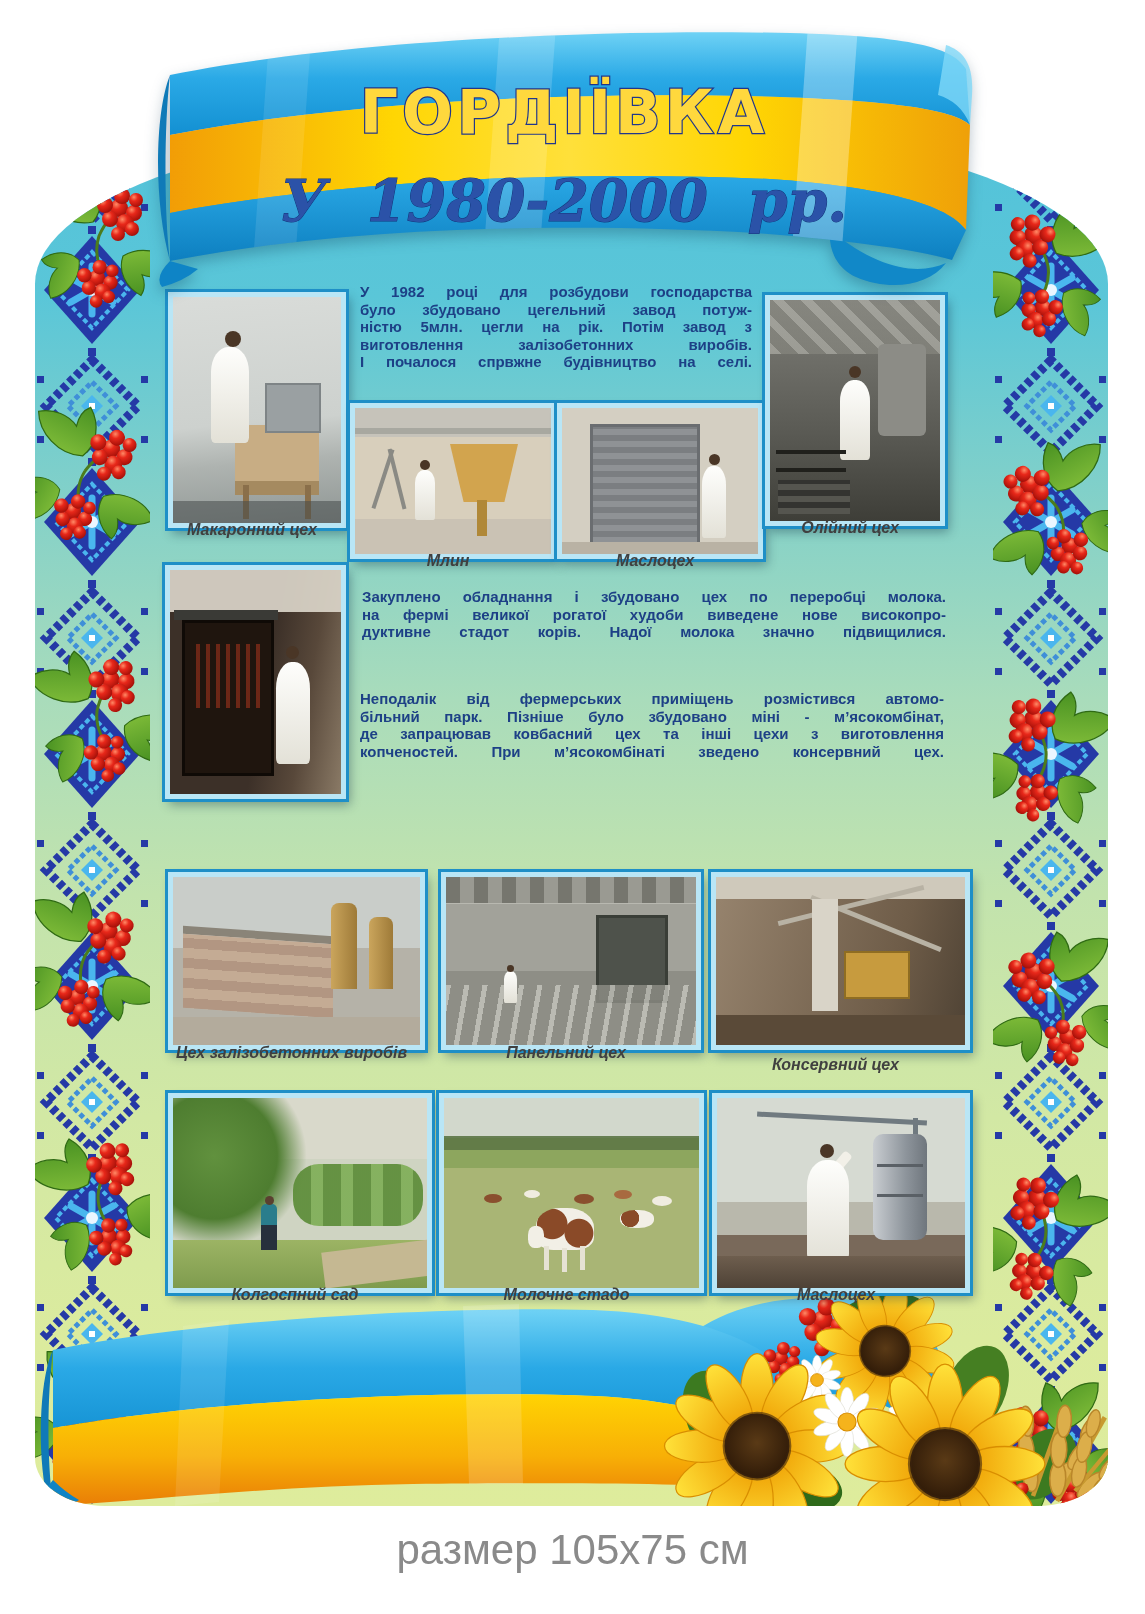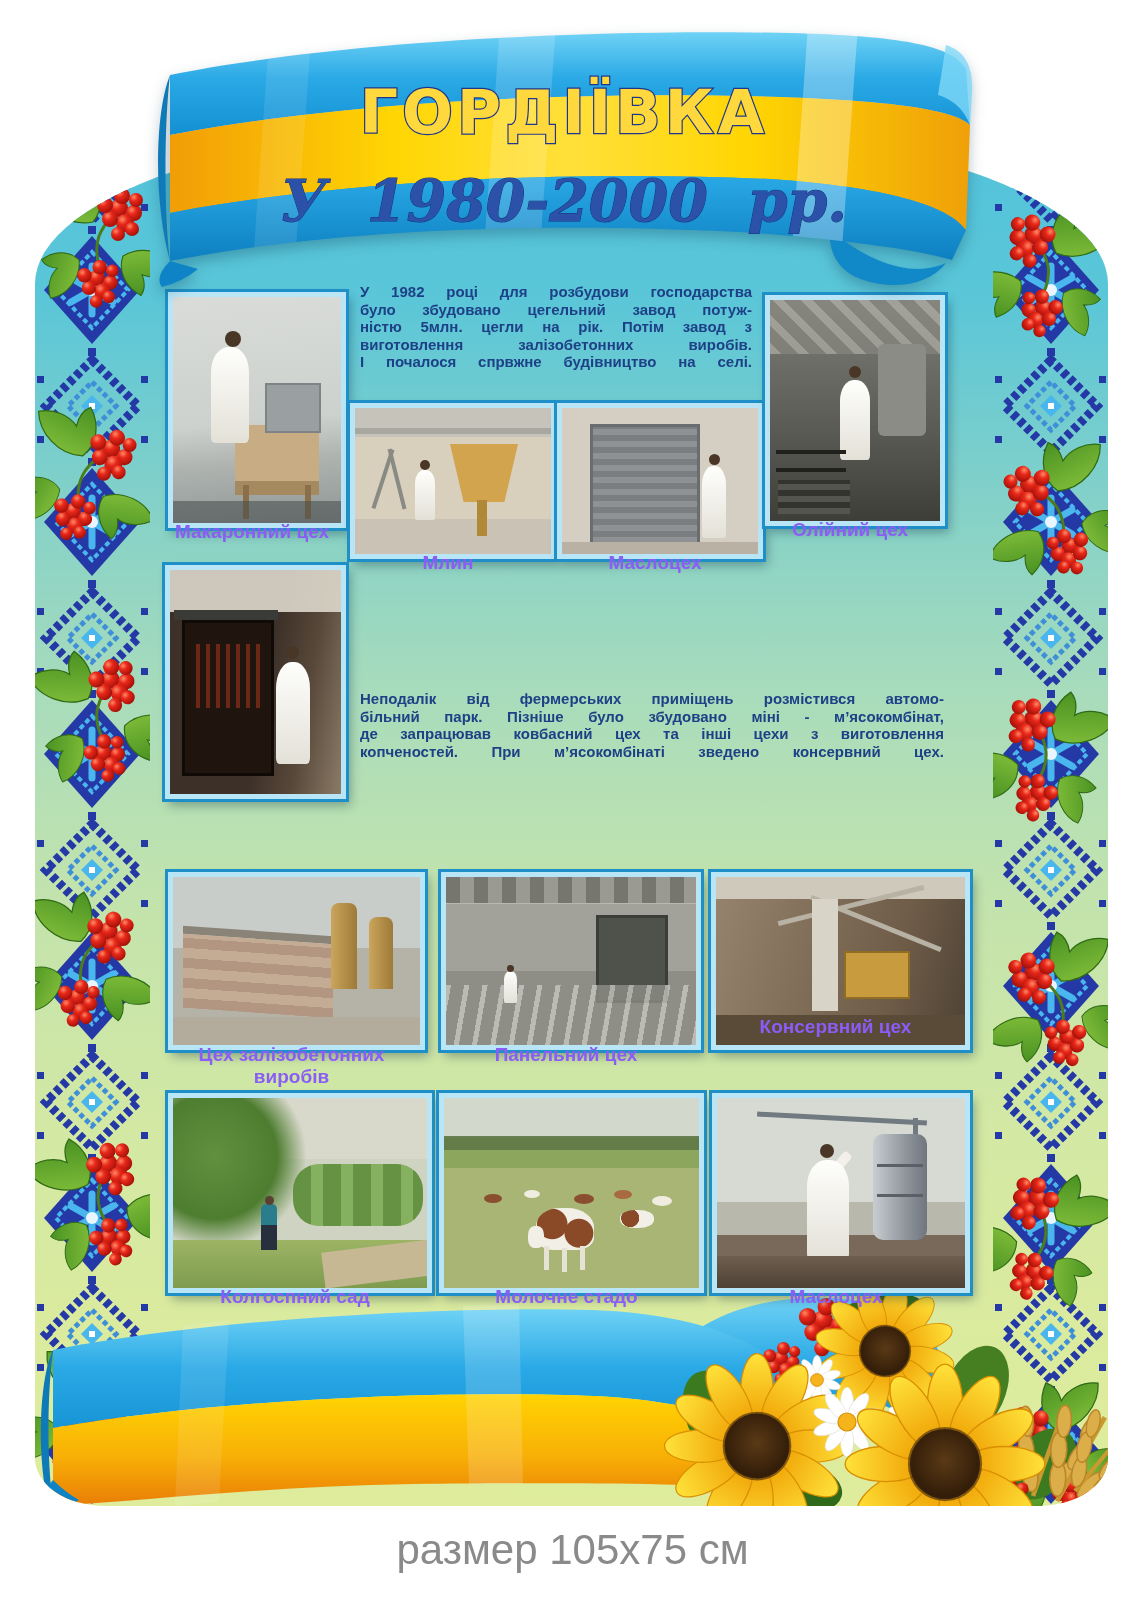--- a/index.html
+++ b/index.html
@@ -14,22 +14,22 @@
   .strip-left{left:0;}
   .strip-right{right:0;transform:scaleX(-1);}
   
   .photo{position:absolute;border:5px solid #b9e6f6;outline:3px solid #1e8fc7;
          box-shadow:4px 6px 10px rgba(10,40,60,.38);}
   .ph{position:absolute;inset:0;overflow:hidden;}
   .s{position:absolute;}
   .person{background:linear-gradient(#fefefc,#e3e1d7);border-radius:45% 45% 10% 10% / 26% 26% 6% 6%;}
   .head{border-radius:50%;background:#4a3626;}
   
-  .cap{position:absolute;text-align:center;font-weight:bold;
-       font-size:19px;line-height:1.18;color:#8b5cf6;}
+  .cap{position:absolute;text-align:center;font-weight:bold;font-style:italic;
+       font-size:16px;line-height:1.18;color:#404040;}
   .para{position:absolute;font-weight:bold;font-size:15px;line-height:1.17;color:#1d4086;
         text-align:justify;text-align-last:justify;}
   
   .ribbon-top{position:absolute;left:140px;top:25px;filter:drop-shadow(0 6px 7px rgba(0,40,70,.28));}
   .ribbon-bottom{position:absolute;left:-2px;top:1172px;}
   .flowers{position:absolute;left:610px;top:1180px;}
   .title-ribbon{font-family:"DejaVu Sans",sans-serif;font-weight:bold;letter-spacing:4px;}
   .subtitle-ribbon{font-family:"DejaVu Serif",serif;font-weight:bold;font-style:italic;}
   
   .footer{position:absolute;left:0;top:1526px;width:100%;text-align:center;
@@ -353,26 +353,27 @@
       <div class="s" style="left:0;bottom:0;width:100%;height:32px;background:linear-gradient(#6e5e4e,#4e4236);"></div>
     </div>
   </div>
 
   <div class="cap" style="left:168px;top:521px;width:168px;">Макаронний цех</div>
   <div class="cap" style="left:350px;top:552px;width:196px;">Млин</div>
   <div class="cap" style="left:557px;top:552px;width:196px;">Маслоцех</div>
   <div class="cap" style="left:765px;top:519px;width:170px;">Олійний цех</div>
   <div class="cap" style="left:168px;top:1044px;width:247px;">Цех залізобетонних виробів</div>
   <div class="cap" style="left:441px;top:1044px;width:250px;">Панельний цех</div>
-  <div class="cap" style="left:711px;top:1016px;width:249px;">Консервний цех</div>
+  <div class="cap" style="left:711px;top:1056px;width:249px;">Консервний цех</div>
   <div class="cap" style="left:168px;top:1286px;width:254px;">Колгоспний сад</div>
   <div class="cap" style="left:439px;top:1286px;width:255px;">Молочне стадо</div>
   <div class="cap" style="left:712px;top:1286px;width:248px;">Маслоцех</div>
 
   <div class="para" style="left:360px;top:283px;width:392px;">У 1982 році для розбудови господарства<br>було збудовано цегельний завод потуж-<br>ністю 5млн. цегли на рік. Потім завод з<br>виготовлення залізобетонних виробів.<br>І почалося спрвжне будівництво на селі.</div>
+  <div class="para" style="left:362px;top:588px;width:584px;">Закуплено обладнання і збудовано цех по переробці молока.<br>на фермі великої рогатої худоби виведене нове високопро-<br>дуктивне стадот корів. Надої молока значно підвищилися.</div>
   <div class="para" style="left:360px;top:690px;width:584px;">Неподалік від фермерських приміщень розмістився автомо-<br>більний парк. Пізніше було збудовано міні - м’ясокомбінат,<br>де запрацював ковбасний цех та інші цехи з виготовлення<br>копченостей. При м’ясокомбінаті зведено консервний цех.</div>
 
   <svg class="ribbon-top" width="840" height="280" viewBox="0 0 840 280">
     <defs>
       <linearGradient id="rbBlue" x1="0" y1="0" x2="0" y2="1">
         <stop offset="0%" stop-color="#6fd2f5"></stop>
           <stop offset="45%" stop-color="#2aa9e6"></stop>
         <stop offset="100%" stop-color="#1390d2"></stop>
       </linearGradient>
       <linearGradient id="rbBlue2" x1="0" y1="0" x2="0" y2="1">

